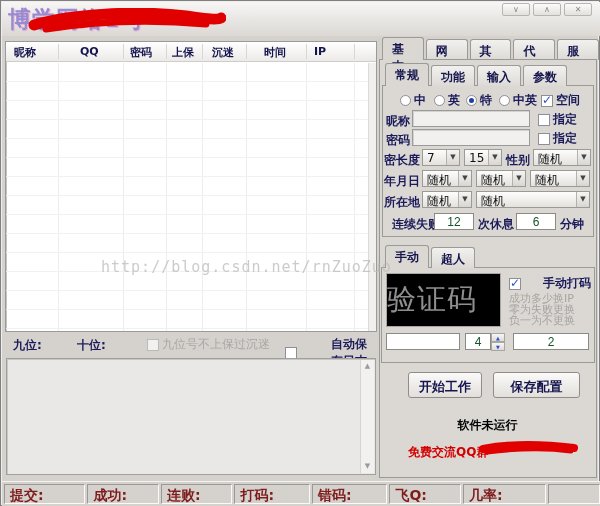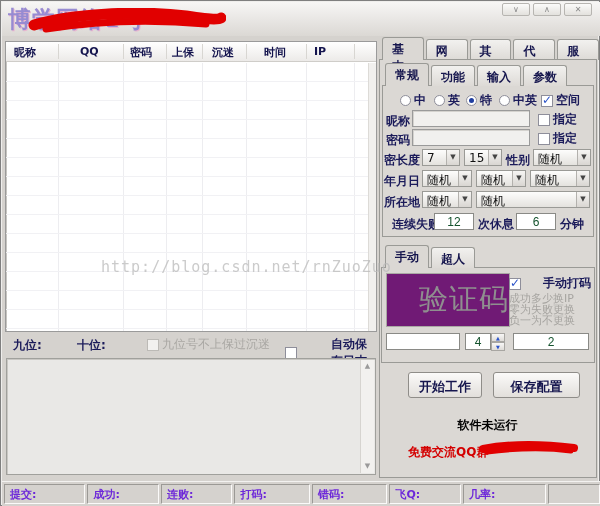--- a/index.html
+++ b/index.html
@@ -58,42 +58,42 @@
   .log-box { position:absolute; left:5px; top:357px; width:370px; height:117px; background:#e9e8e6;
     border:1px solid #a0a09c; box-shadow:inset 1px 1px 0 #c9c7c3; }
   .vscroll { position:absolute; right:1px; top:1px; bottom:1px; width:14px; background:#f2f1ef; border-left:1px solid #d6d4d0; }
   .sbtn { position:absolute; left:0; width:13px; height:13px; text-align:center; font-size:7px; color:#9a9a9a; line-height:13px; }
   .sbtn.up{ top:0; } .sbtn.down{ bottom:0; }
 
   
   .status-bar { position:absolute; left:1px; top:480px; width:598px; height:25px; background:#d5d2ce;
     border-top:1px solid #f3f2f0; display:flex; padding-top:2px; }
   .seg { height:20px; margin-left:2px; border:1px solid; border-color:#9b9995 #fbfaf9 #fbfaf9 #9b9995;
-    padding:2px 0 0 5px; font-weight:bold; color:#6d28d9; font-size:11px; }
+    padding:2px 0 0 5px; font-weight:bold; color:#7f1d1d; font-size:14px; }
   .seg:nth-child(1){width:82px;} .seg:nth-child(2){width:72px;} .seg:nth-child(3){width:72px;}
   .seg:nth-child(4){width:76px;} .seg:nth-child(5){width:76px;} .seg:nth-child(6){width:72px;}
   .seg:nth-child(7){width:84px;} .seg:nth-child(8){width:52px;}
 
   
   .tabs { position:absolute; display:flex; gap:2px; }
   .tab { height:21px; padding:3px 9px 0; background:linear-gradient(#f2f1ef,#dddad6);
     border:1px solid #9a9a96; border-bottom:none; border-radius:3px 3px 0 0; font-weight:bold; color:#16164e; font-size:12px; }
   .tab.sel { background:#dbd8d4; height:23px; margin-top:-2px; position:relative; z-index:5; }
   .tabpage { position:absolute; background:#dbd8d4; border:1px solid #9a9a96; }
 
   .flabel { font-weight:bold; color:#1b1b5a; position:absolute; }
   .tinput { position:absolute; background:#f1f0ee; border:1px solid #9a9a9a; box-shadow:inset 1px 1px 0 #d4d2ce; height:17px; font-size:12px; padding:0 3px; color:#222; width:100%; }
   .ninput { position:absolute; background:#fff; border:1px solid #8a8a86; height:17px; text-align:center; font-size:12px; color:#14532d; }
   .dd { position:absolute; height:17px; background:linear-gradient(#fdfdfc,#e4e2de); border:1px solid #9a9a96; display:flex; }
   .dd .val { flex:1; padding:1px 2px 0 4px; color:#111; font-size:12px; overflow:hidden; white-space:nowrap; }
   .dd .arrow { width:13px; background:linear-gradient(#f6f5f3,#d9d6d2); border-left:1px solid #b3b1ad;
     color:#444; font-size:7px; text-align:center; line-height:15px; }
 
-  .captcha-box { position:absolute; left:385px; top:272px; width:124px; height:54px; background:#701a75;
-    border:1px solid #aaa8a4; display:flex; align-items:center; justify-content:flex-end; }
+  .captcha-box { position:absolute; left:385px; top:272px; width:115px; height:54px; background:#000000;
+    border:1px solid #aaa8a4; display:flex; align-items:center; justify-content:flex-start; }
   .captcha-text { font-size:29px; color:#8f8f8f; letter-spacing:1px; }
   .hint { position:absolute; color:#a6a4a0; font-size:11px; line-height:11.5px; }
 
   .spin { position:absolute; width:14px; height:19px; }
   .spin .s { height:9px; background:linear-gradient(#f8f7f6,#dedbd7); border:1px solid #a8a6a2;
     font-size:5px; color:#2a52c8; text-align:center; line-height:8px; }
 
   .btn { position:absolute; height:26px; background:linear-gradient(#fbfaf9,#e2dfdb); border:1px solid #8f8d89;
     border-radius:3px; font-weight:bold; color:#16164e; font-size:13px; text-align:center; padding-top:5px; }
 

